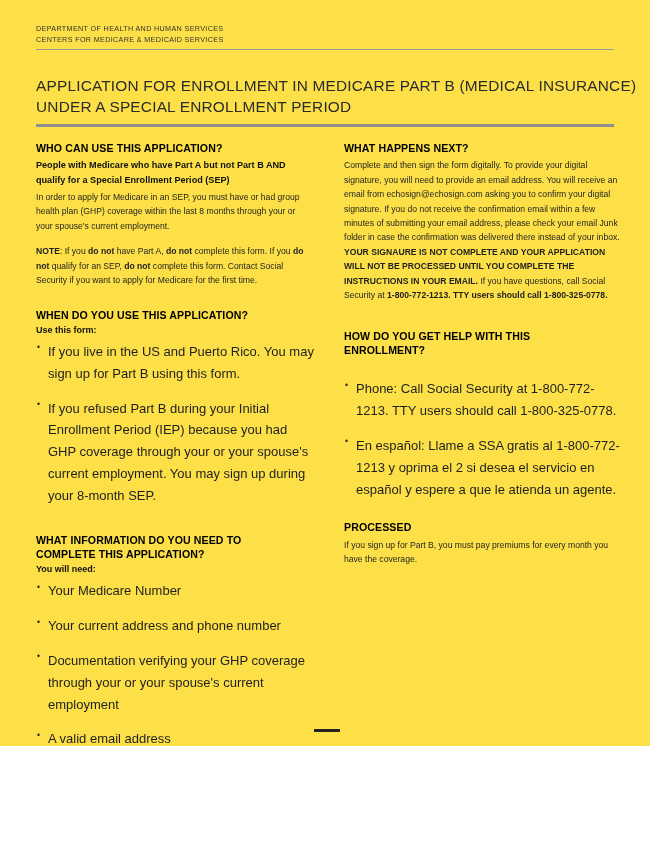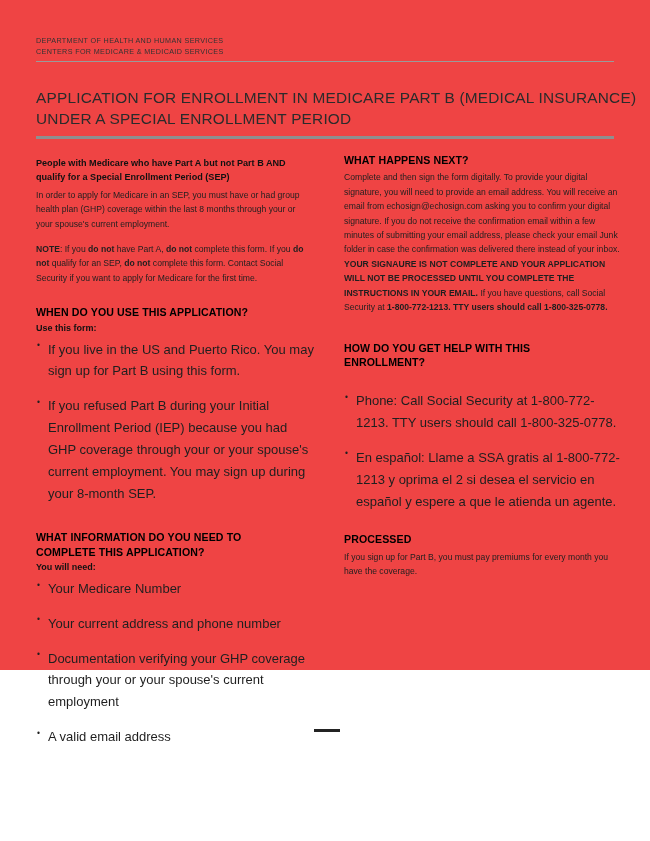--- a/index.html
+++ b/index.html
@@ -10,24 +10,24 @@
   body {
     width: 650px;
     height: 841px;
     font-family: "Liberation Sans", sans-serif;
     color: #1a1a1a;
     -webkit-font-smoothing: antialiased;
   }
   .page {
     position: relative;
     width: 650px;
-    height: 670px;
-    background: #ef4444;
+    height: 746px;
+    background: #fde047;
     box-sizing: border-box;
-    padding: 12px 36px;
+    padding: 0 36px;
   }
   
   .agency {
     padding-top: 23px;
     font-size: 7.2px;
     letter-spacing: 0.35px;
     line-height: 1.55;
     color: #333333;
   }
   .agency div { white-space: nowrap; }
@@ -136,20 +136,21 @@
   <div class="title-band">
     <span class="tl">APPLICATION FOR ENROLLMENT IN MEDICARE PART B (MEDICAL INSURANCE)</span>
     <span class="tl">UNDER A SPECIAL ENROLLMENT PERIOD</span>
   </div>
   <div class="rule-thick"></div>
 
   <div class="columns">
 
     <div class="col">
 
+      <h2 class="section">WHO CAN USE THIS APPLICATION?</h2>
       <div class="lede">People with Medicare who have Part A but not Part B AND qualify for a Special Enrollment Period (SEP)</div>
       <p class="body">In order to apply for Medicare in an SEP, you must have or had group health plan (GHP) coverage within the last 8 months through your or your spouse's current employment.</p>
       <p class="body gap"><b>NOTE</b><span>: If you </span><b>do not</b><span> have Part A, </span><b>do not</b><span> complete this form. If you </span><b>do not</b><span> qualify for an SEP, </span><b>do not</b><span> complete this form. Contact Social Security if you want to apply for Medicare for the first time.</span></p>
 
       <div class="space-lg"></div>
 
       <h2 class="section">WHEN DO YOU USE THIS APPLICATION?</h2>
       <div class="sub-bold">Use this form:</div>
       <ul class="bullets">
           <li>If you live in the US and Puerto Rico. You may sign up for Part B using this form.</li>

